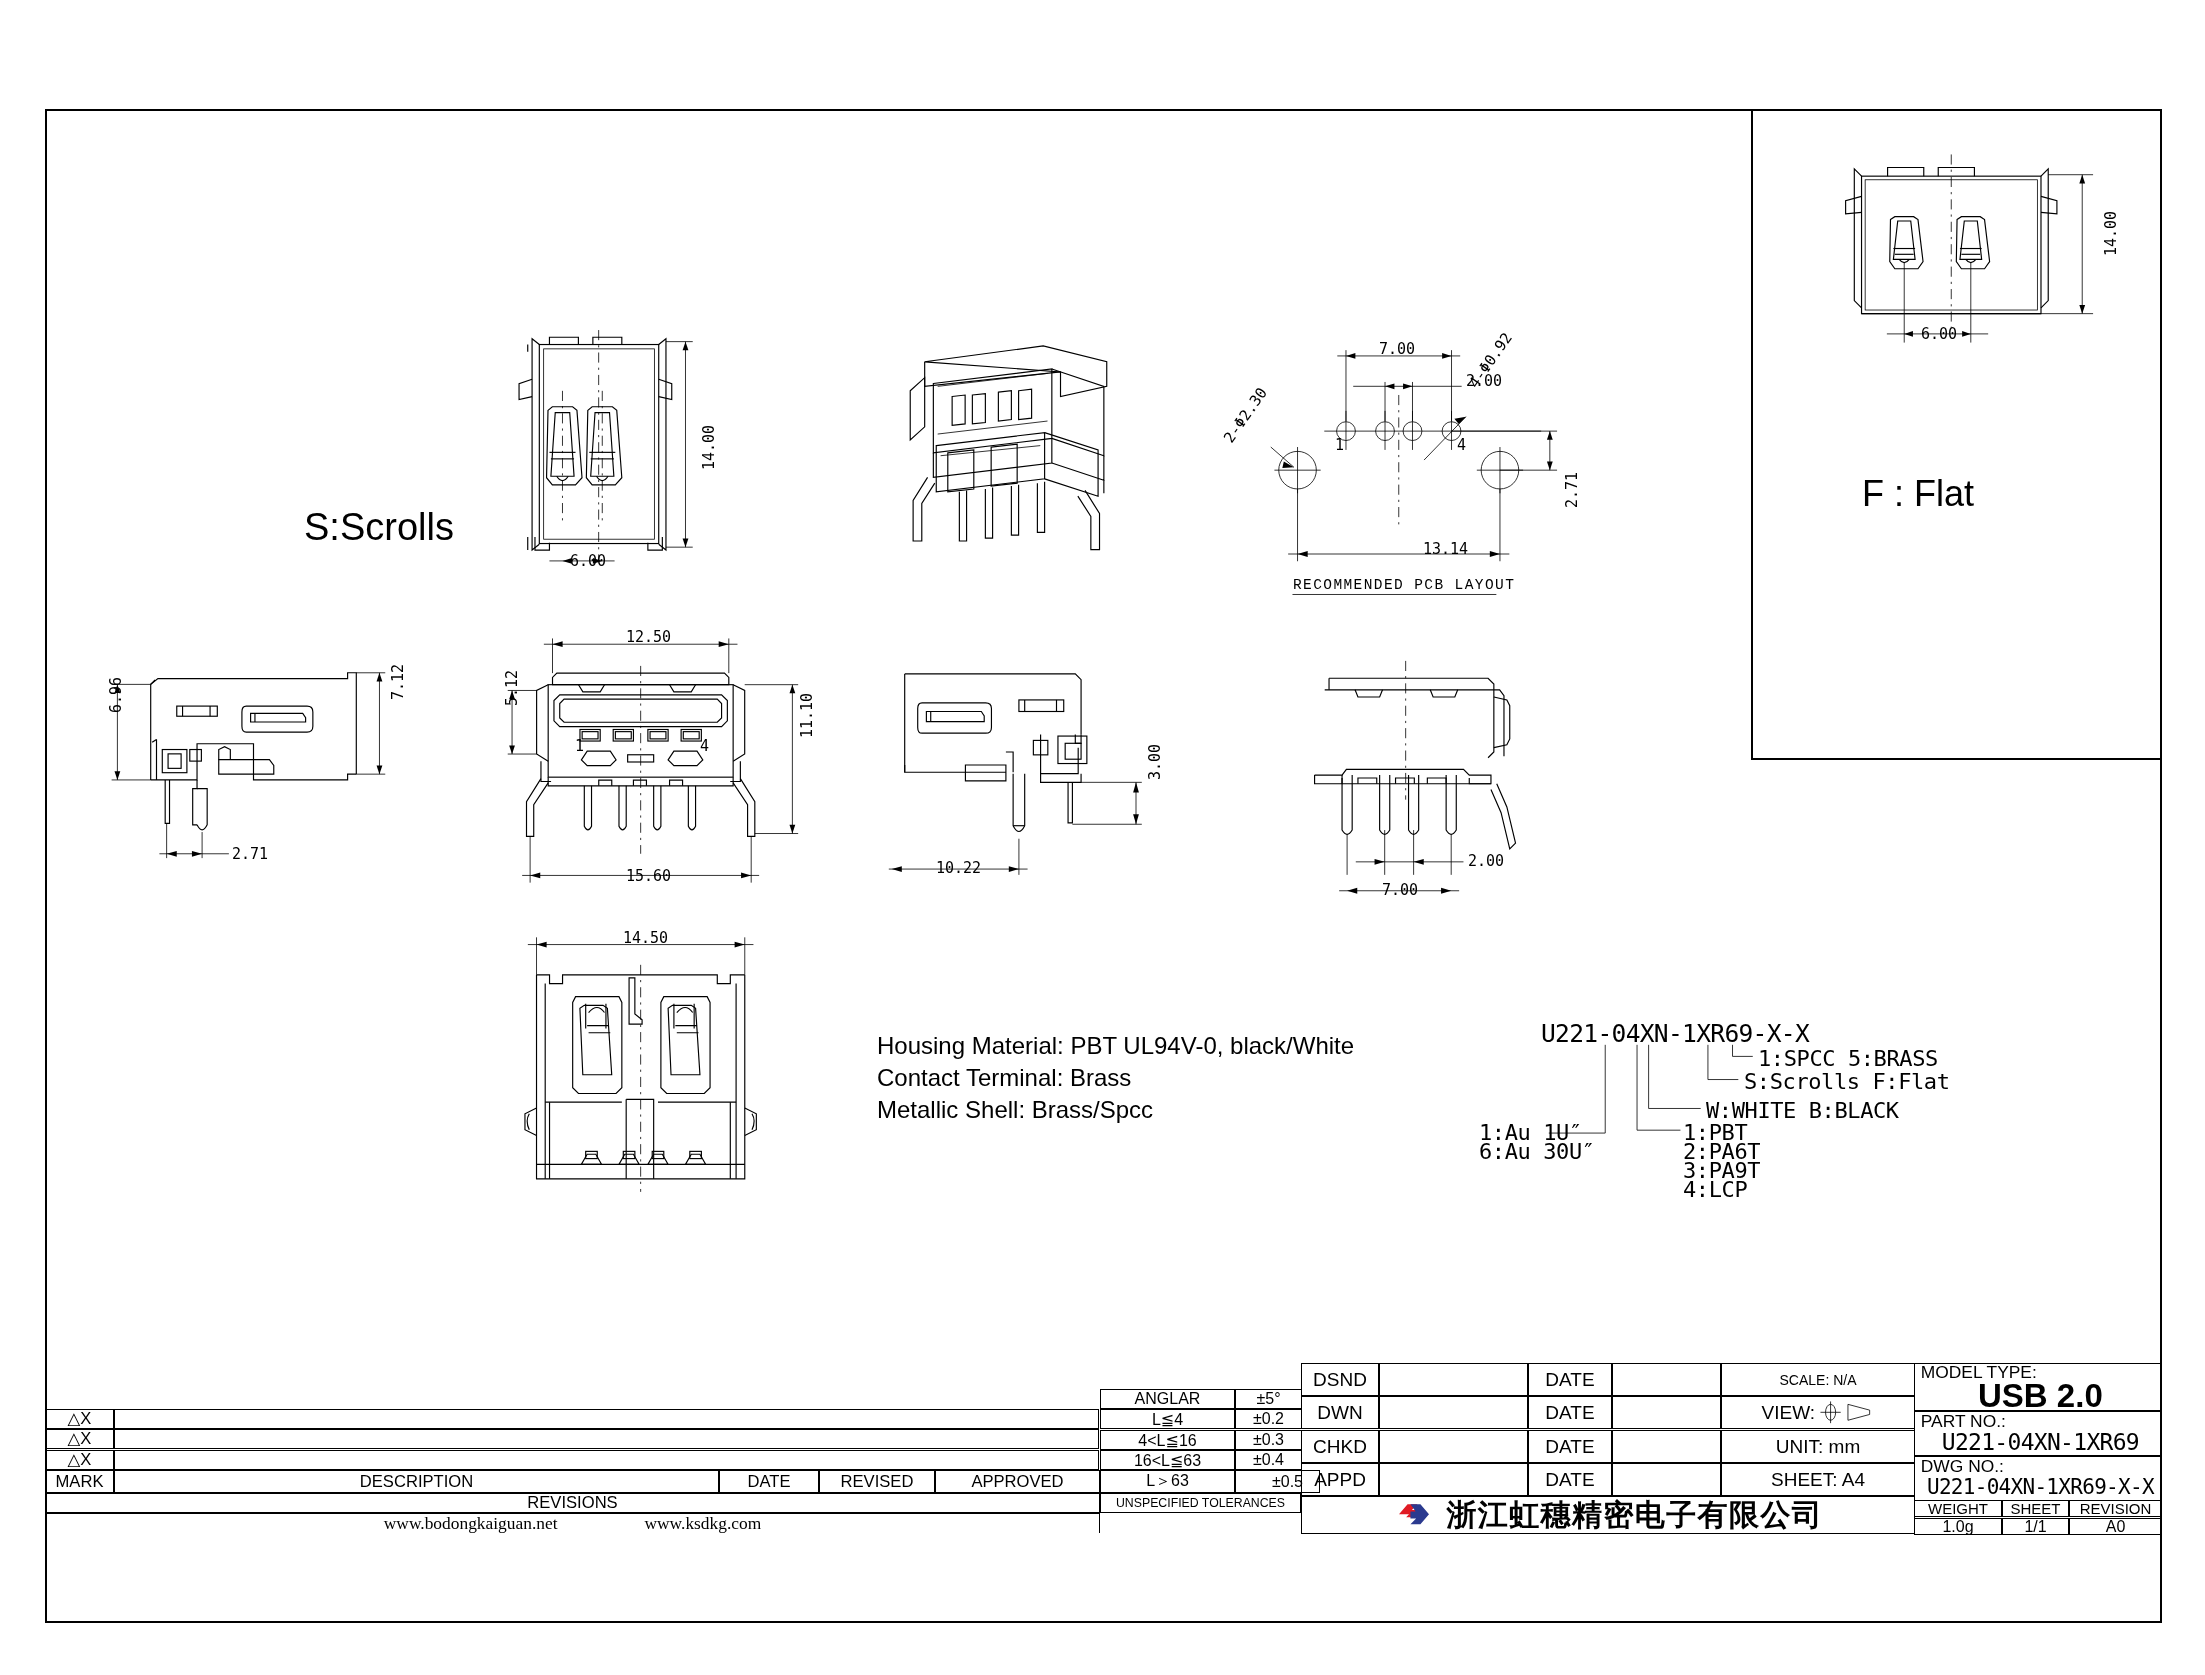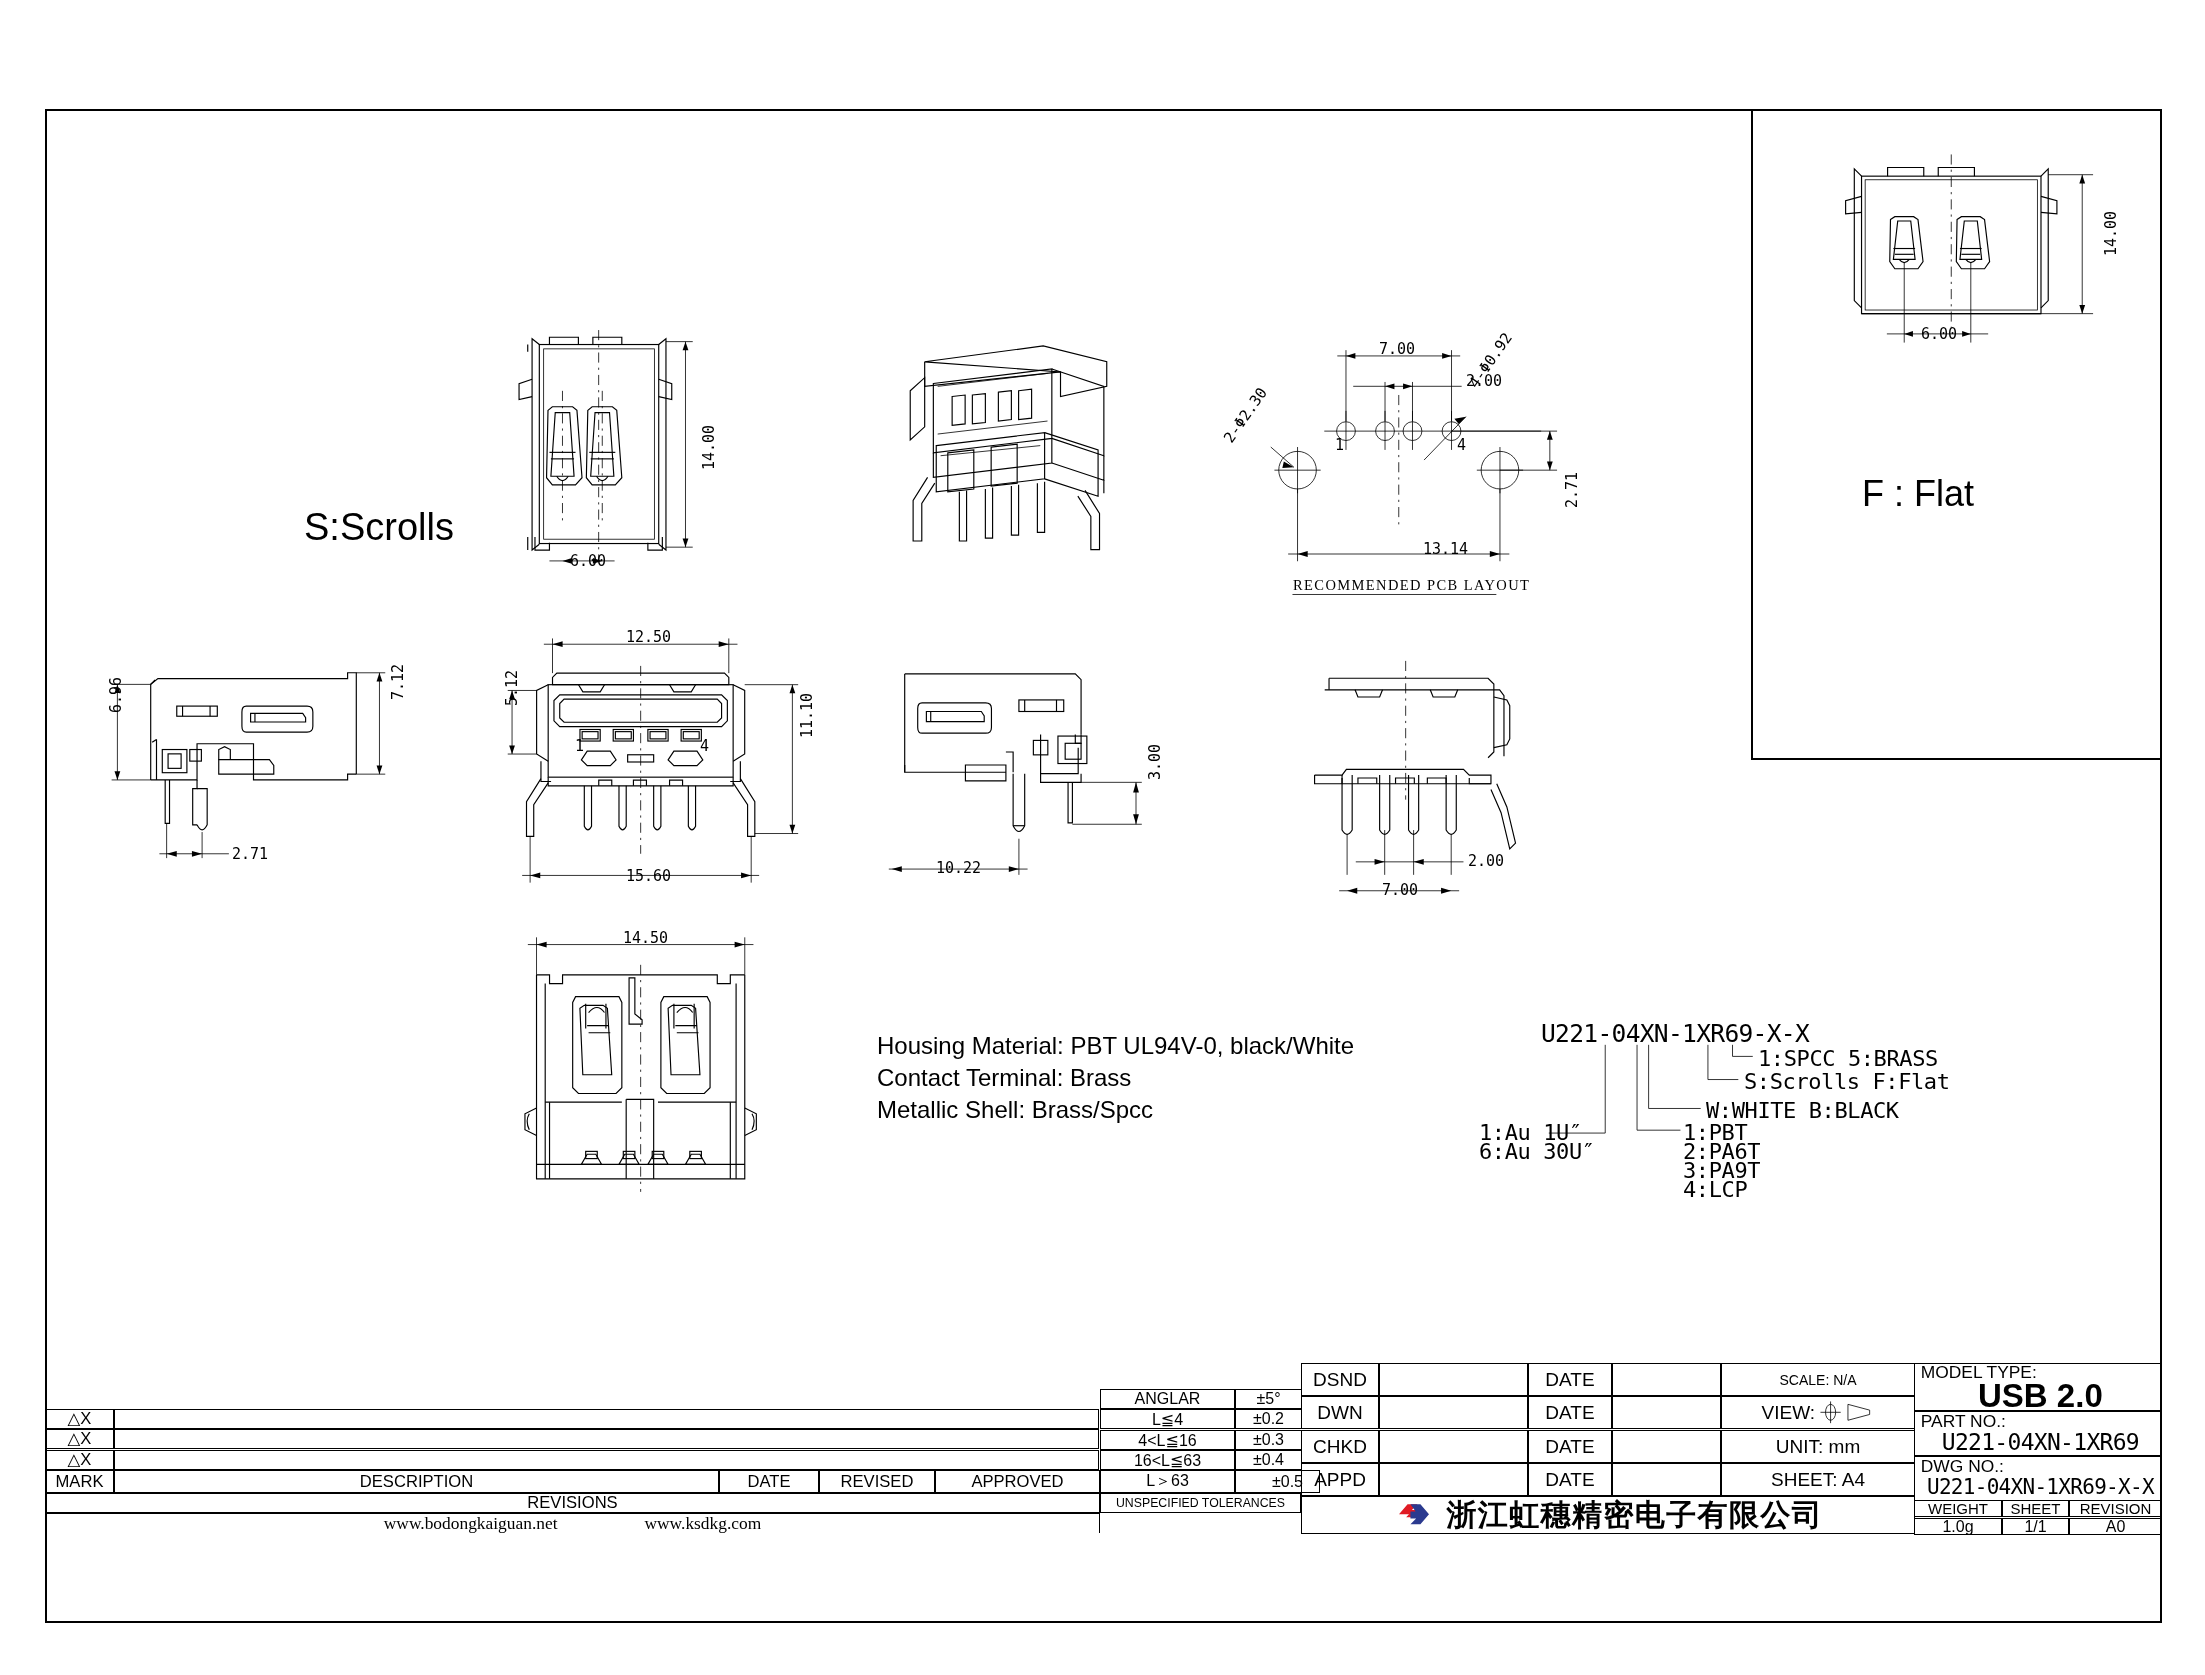--- a/index.html
+++ b/index.html
@@ -18,21 +18,21 @@
   .cell.l{justify-content:flex-start;padding-left:7.2px;}
   .lbl{font-family:"Liberation Sans",sans-serif;font-size:19.5px;white-space:nowrap;}
   .bigtitle{font-family:"Liberation Sans",sans-serif;font-size:33px;font-weight:bold;}
   .cjk{font-family:"DejaVu Sans",sans-serif;font-size:30px;font-weight:bold;letter-spacing:1.4px;}
   .pn{font-family:"DejaVu Sans Mono",monospace;font-size:23px;letter-spacing:-0.7px;white-space:nowrap;}
   .matline{font-family:"Liberation Sans",sans-serif;font-size:24px;}
   .pnbig{font-family:"DejaVu Sans Mono",monospace;font-size:24.6px;letter-spacing:-0.7px;white-space:nowrap;}
   .pnsm{font-family:"DejaVu Sans Mono",monospace;font-size:22px;letter-spacing:-0.4px;white-space:nowrap;}
   .variant{font-family:"Liberation Sans",sans-serif;font-size:38px;}
   .variant2{font-family:"Liberation Sans",sans-serif;font-size:36px;}
-  .pcbcap{font-family:Liberation Serif, serif;font-size:14.5px;letter-spacing:1.4px;white-space:nowrap;}
+  .pcbcap{font-family:Liberation Mono, monospace;font-size:14.5px;letter-spacing:1.4px;white-space:nowrap;}
   .url{font-family:"Liberation Serif",serif;font-size:17.4px;}
 </style>
 </head>
 <body>
 
 <div class="sheet" data-name="drawing-sheet">
 
   <div class="border-outer" data-name="drawing-frame"></div>
 
   <div class="abs" style="left:1751px;top:109px;width:411px;height:651px;border:2.2px solid #000;box-sizing:border-box;" data-name="flat-variant-panel">

